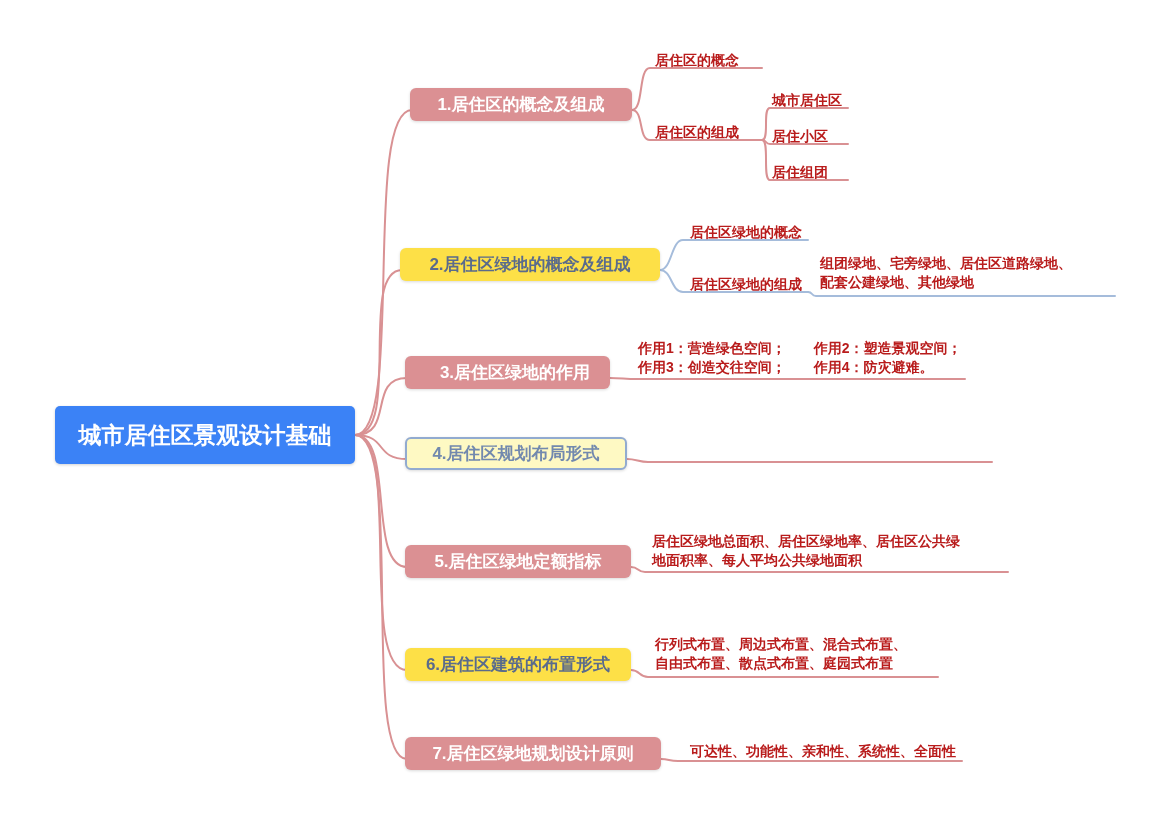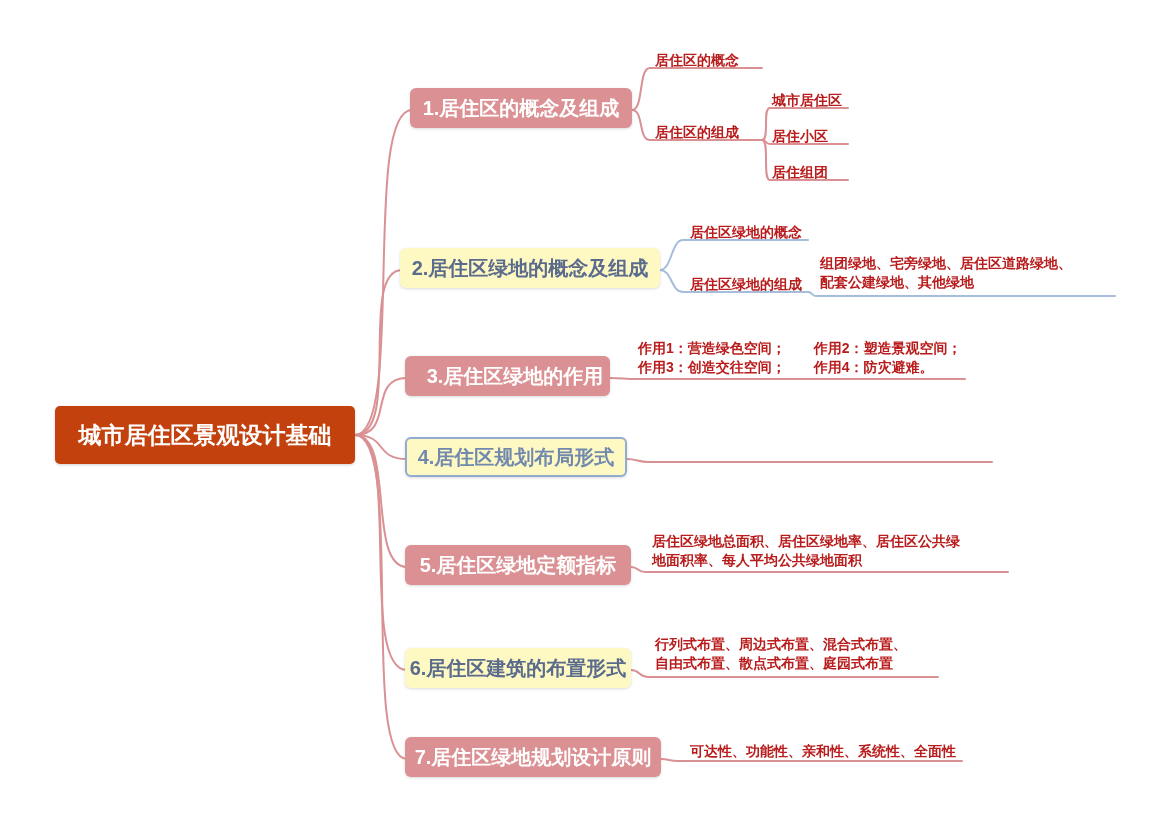--- a/index.html
+++ b/index.html
@@ -20,30 +20,30 @@
     position: absolute;
     display: flex;
     align-items: center;
     justify-content: center;
     font-weight: bold;
     box-sizing: border-box;
     white-space: nowrap;
   }
   .root {
     left: 55px; top: 406px; width: 300px; height: 58px;
-    background: #c2410c; color: #ffffff;
+    background: #3b82f6; color: #ffffff;
     font-size: 23px; border-radius: 5px;
     box-shadow: 0 1px 3px rgba(0,0,0,0.18);
   }
   .branch {
-    height: 40px; font-size: 20px; border-radius: 6px;
+    height: 33px; font-size: 17px; border-radius: 6px;
     box-shadow: 0 1px 3px rgba(0,0,0,0.15);
   }
   .pink  { background: #DB9093; color: #ffffff; }
-  .bluef { background: #fef9c3; color: #5A6B8C; }
+  .bluef { background: #fde047; color: #5A6B8C; }
   .blueo { background: #fef9c3; color: #7289AE; border: 2px solid #92ABD0; }
 
   .b1 { left: 410px; top:  88px; width: 222px; }
   .b2 { left: 400px; top: 248px; width: 260px; }
   .b3 { left: 405px; top: 356px; width: 205px; padding-left: 15px; }
   .b4 { left: 405px; top: 437px; width: 222px; }
   .b5 { left: 405px; top: 545px; width: 226px; }
   .b6 { left: 405px; top: 648px; width: 226px; }
   .b7 { left: 405px; top: 737px; width: 256px; }
 

